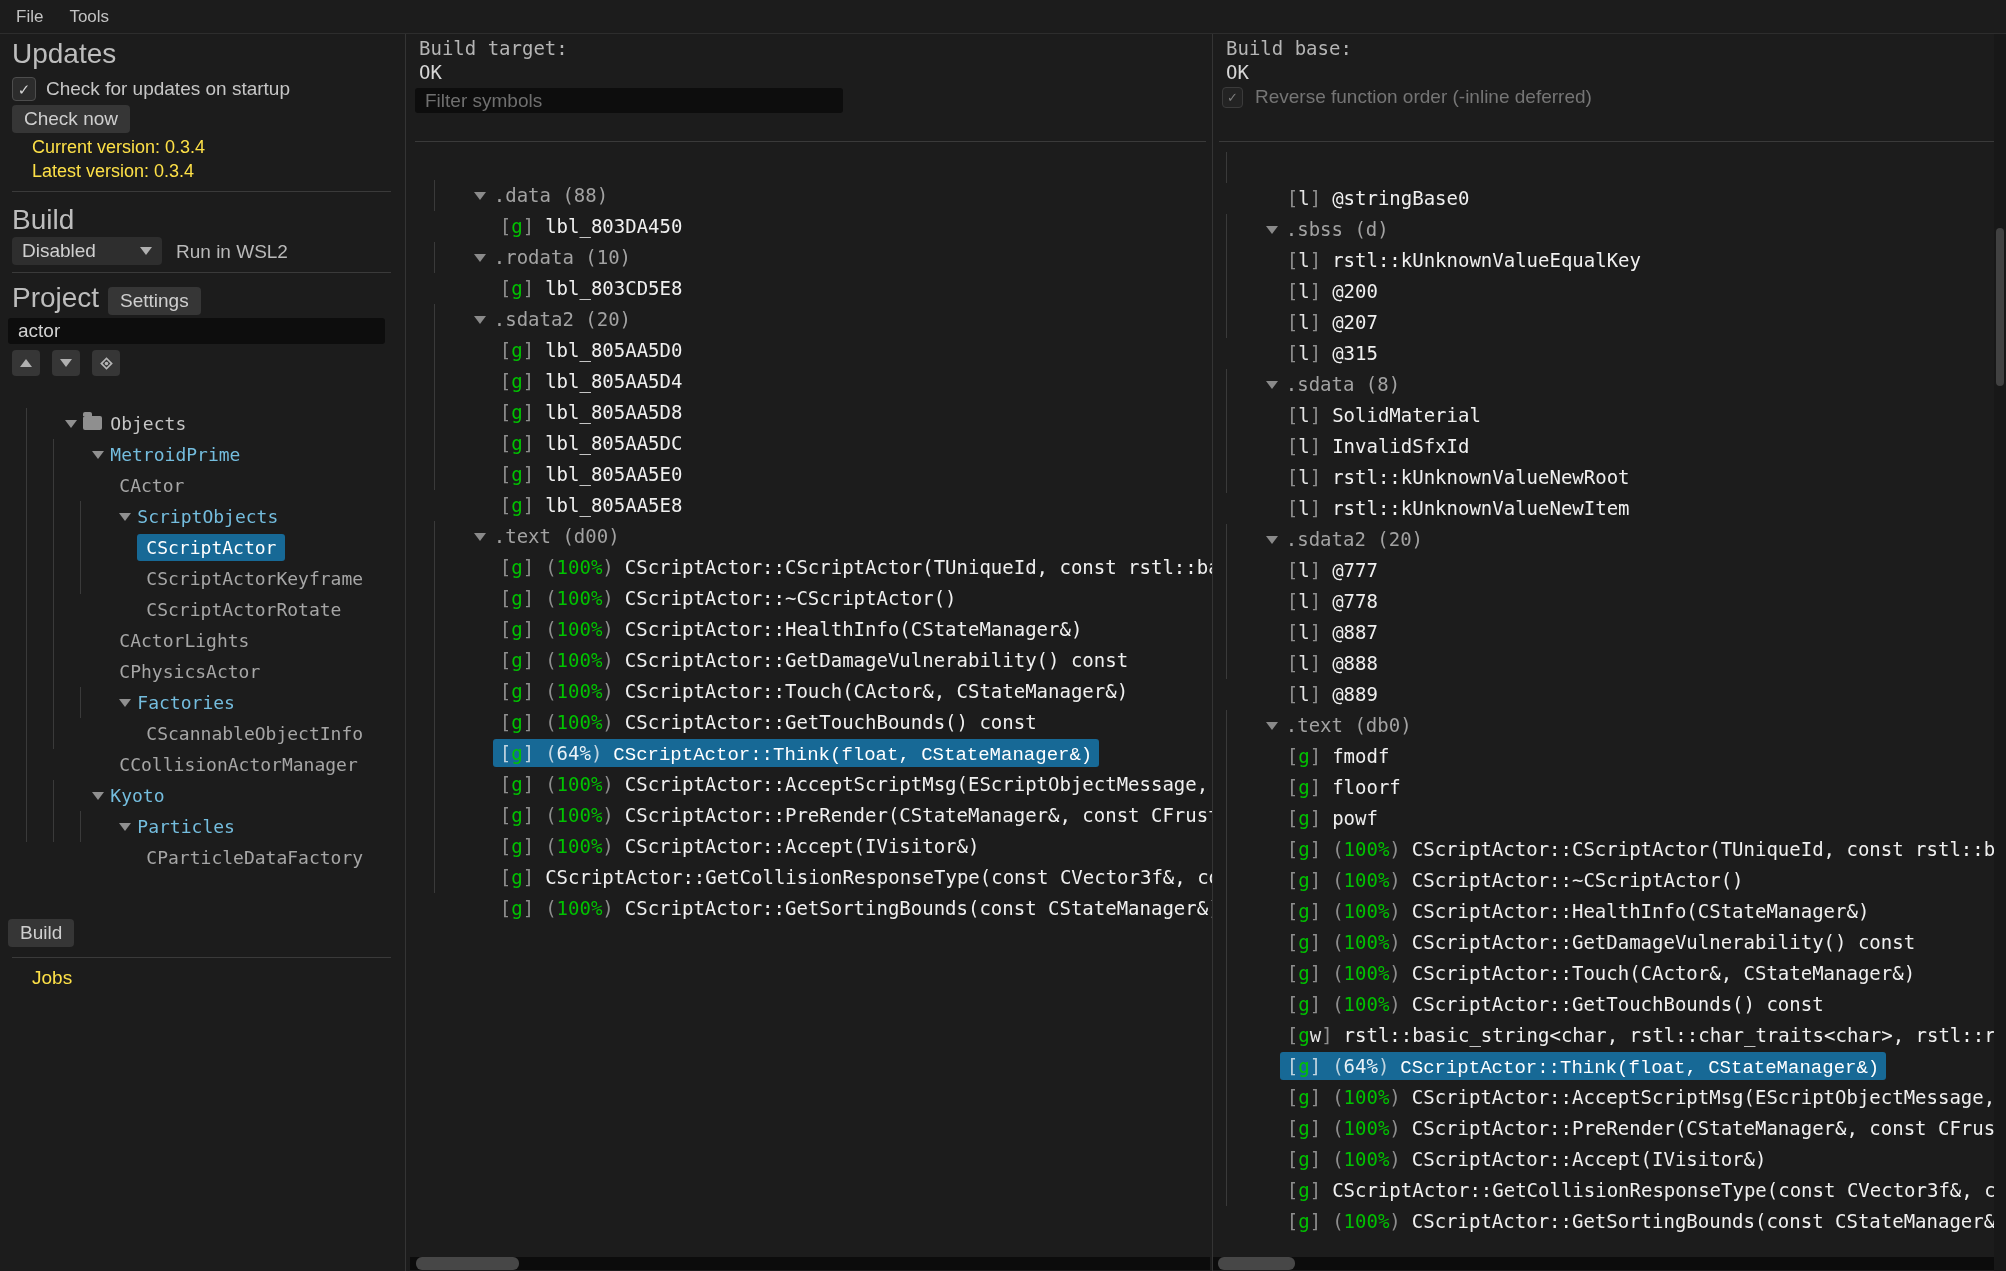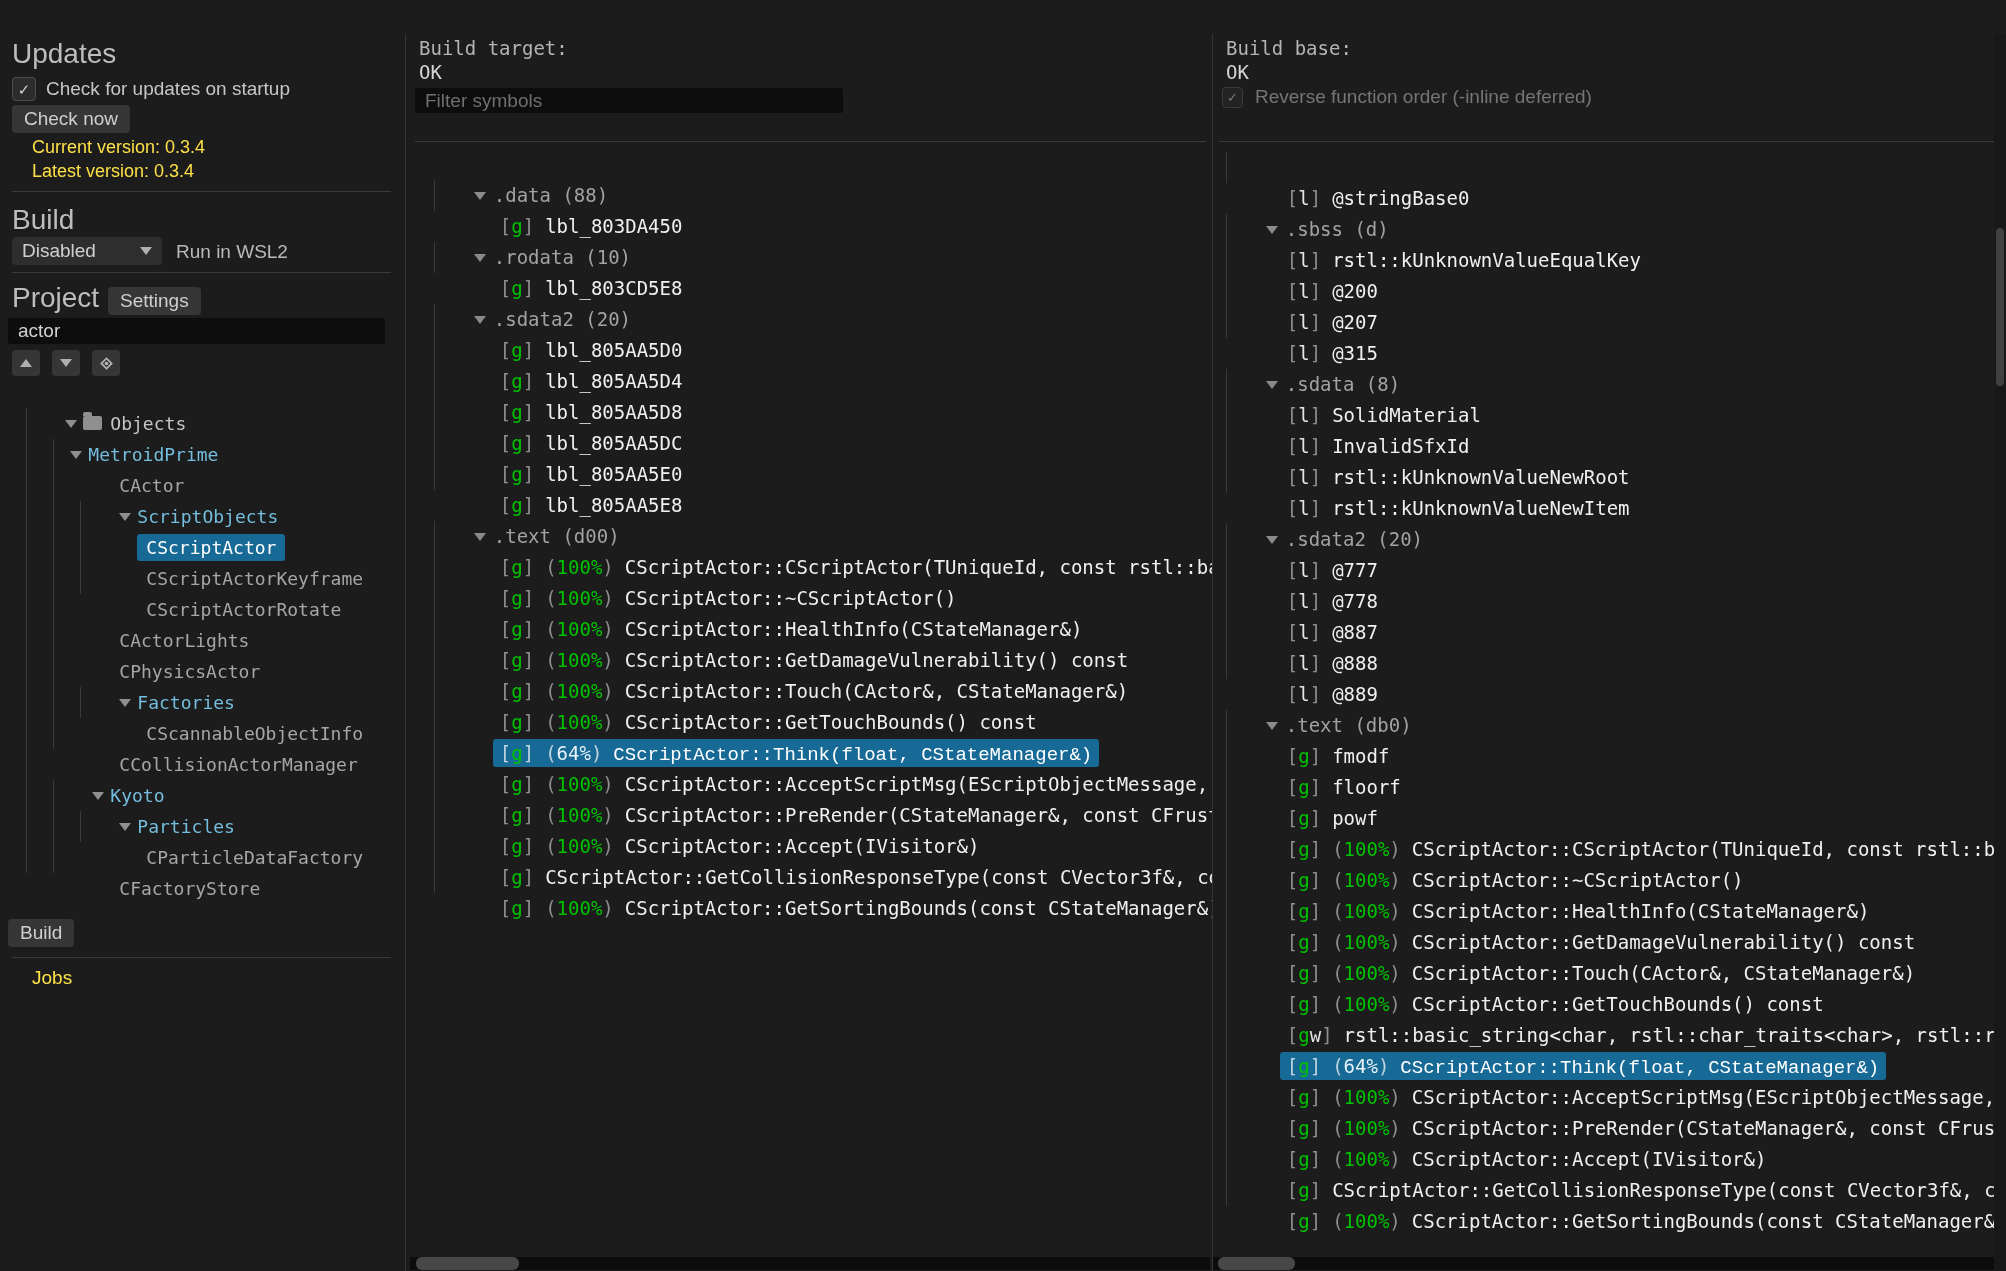--- a/index.html
+++ b/index.html
@@ -111,20 +111,24 @@
   .hscroll{position:absolute;bottom:1px;height:13px;background:#0c0c0c;}
   .hscroll .thumb{position:absolute;top:0;height:13px;background:#474747;border-radius:6px;}
   .vscroll{position:absolute;top:34px;bottom:0;right:0;width:12px;background:#181818;}
   .vscroll .thumb{position:absolute;left:2px;width:8px;background:#414141;border-radius:4px;}
 </style>
 </head>
 <body>
 
 <div class="app">
 
+  <div class="menubar">
+    <span class="menu-item">File</span>
+    <span class="menu-item">Tools</span>
+  </div>
 
   <div class="sidebar">
     <div class="h1" style="top:4px;">Updates</div>
 
     <div class="check-row" style="top:43px;">
       <span class="cb"></span>
       <span>Check for updates on startup</span>
     </div>
 
     <div class="btn" style="left:12px;top:71px;">Check now</div>
@@ -161,21 +165,21 @@
       <svg width="17" height="17" viewBox="0 0 16 16">
         <rect x="4.6" y="4.6" width="6.8" height="6.8" transform="rotate(45 8 8)" fill="none" stroke="#b5b5b5" stroke-width="1.6"></rect>
         <circle cx="8" cy="8" r="1.7" fill="#b5b5b5"></circle>
       </svg>
     </div>
 
     <div class="tree" id="tree">
         <div class="trow" style="padding-left: 22px;">
     <span class="t-arrow"></span><span class="t-folder"></span><span class="t-label lite">Objects</span>
   </div>
-        <div class="trow" style="padding-left: 27px;">
+        <div class="trow" style="padding-left: 49px;">
     <span class="t-arrow"></span><span class="t-label blue">MetroidPrime</span>
   <span class="tguide" style="left: 26px;"></span></div>
         <div class="trow" style="padding-left: 76px;">
     <span class="t-label">CActor</span>
   <span class="tguide" style="left: 26px;"></span><span class="tguide" style="left: 53px;"></span></div>
         <div class="trow" style="padding-left: 76px;">
     <span class="t-arrow"></span><span class="t-label blue">ScriptObjects</span>
   <span class="tguide" style="left: 26px;"></span><span class="tguide" style="left: 53px;"></span></div>
         <div class="trow" style="padding-left: 103px;">
     <span class="t-label sel">CScriptActor</span>
@@ -203,23 +207,20 @@
   <span class="tguide" style="left: 26px;"></span><span class="tguide" style="left: 53px;"></span></div>
         <div class="trow" style="padding-left: 49px;">
     <span class="t-arrow"></span><span class="t-label blue">Kyoto</span>
   <span class="tguide" style="left: 26px;"></span></div>
         <div class="trow" style="padding-left: 76px;">
     <span class="t-arrow"></span><span class="t-label blue">Particles</span>
   <span class="tguide" style="left: 26px;"></span><span class="tguide" style="left: 53px;"></span></div>
         <div class="trow" style="padding-left: 103px;">
     <span class="t-label">CParticleDataFactory</span>
   <span class="tguide" style="left: 26px;"></span><span class="tguide" style="left: 53px;"></span><span class="tguide" style="left: 80px;"></span></div>
-        <div class="trow" style="padding-left: 76px;">
-    <span class="t-label">CFactoryStore</span>
-  <span class="tguide" style="left: 26px;"></span><span class="tguide" style="left: 53px;"></span></div>
       </div>
 
     <div class="btn" style="left:8px;top:885px;">Build</div>
     <div class="divider" style="top:923px;"></div>
     <div class="small-gray" style="top:933px;font-size:19px;">Jobs</div>
   </div>
 
   <div class="panel panel-target">
     <div class="panel-title mono">Build target:</div>
     <div class="panel-status mono">OK</div>

